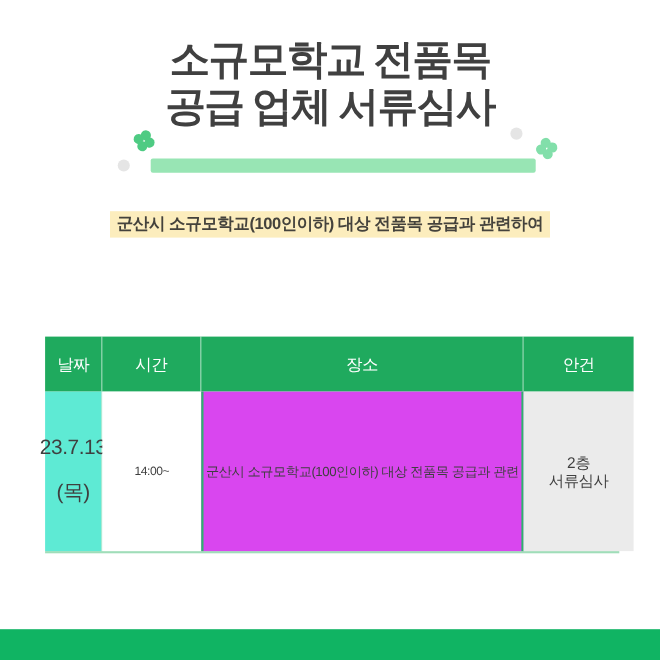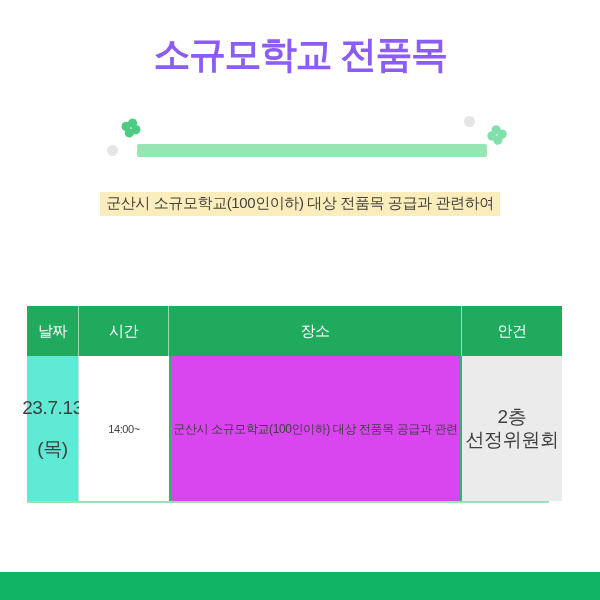--- a/index.html
+++ b/index.html
@@ -14,21 +14,22 @@
   .title-block {
     position: absolute;
     top: 34px; left: 0; width: 600px;
     text-align: center;
   }
   .title-line {
     font-size: 37px;
     font-weight: 800;
     line-height: 1.16;
     letter-spacing: -1.5px;
-    color: #8b5cf6;
+    color: #404040;
+    font-family: Liberation Serif, serif;
   }
   .deco-underline {
     position: absolute;
     left: 137px; top: 144px;
     width: 350px; height: 13px;
     background: #98e5b4;
     border-radius: 2px;
   }
   .deco-dot {
     position: absolute;
@@ -47,29 +48,29 @@
     position: absolute;
     top: 192px; left: 0; width: 600px;
     text-align: center;
   }
   .intro-line { margin-bottom: 2px; }
   .intro-line span {
     display: inline-block;
     background: #fcedbd;
     color: #44423c;
     font-size: 15px;
-    font-weight: 400;
+    font-weight: 700;
     letter-spacing: -0.4px;
     padding: 2px 6px 3px 6px;
     white-space: nowrap;
   }
 
   .schedule-table {
     position: absolute;
-    left: 27px; top: 306px;
+    left: 41px; top: 306px;
     width: 522px;
     border-bottom: 2px solid #a0ddb9;
   }
   .t-row { display: grid; grid-template-columns: 52px 90px 293px 100px; }
   .t-header .t-cell {
     background: #1faa5e;
     color: #ffffff;
     font-size: 15px;
     font-weight: 500;
     height: 50px;
@@ -96,36 +97,37 @@
     background: #d946ef;
     font-size: 12px;
     line-height: 1.5;
     border-left: 2px solid #2db46d;
     border-right: 2px solid #2db46d;
     letter-spacing: -0.6px;
     white-space: nowrap;
   }
   .cell-place {
     background: #ebebeb;
-    font-size: 19px;
+    font-size: 14px;
     line-height: 1.2;
   }
 
   .bottom-bar {
     position: absolute;
     left: 0; top: 572px;
     width: 600px; height: 28px;
     background: #10b463;
   }
 </style>
 </head>
 <body>
 
 <div class="title-block">
   <div class="title-line">소규모학교 전품목</div>
+  <div class="title-line">공급 업체 서류심사</div>
 </div>
 
 <div class="deco-dot dot-left"></div>
 <div class="deco-clover clover-left">
   <svg viewBox="0 0 20 20" aria-hidden="true">
     <circle cx="10" cy="4.8" r="4.6"></circle>
       <circle cx="10" cy="15.2" r="4.6"></circle>
     <circle cx="4.8" cy="10" r="4.6"></circle>
       <circle cx="15.2" cy="10" r="4.6"></circle>
   </svg>
@@ -160,18 +162,18 @@
       <div>(목)</div>
     </div>
     <div class="t-cell cell-time">
       <div>14:00~</div>
     </div>
     <div class="t-cell cell-agenda">
       <div>군산시 소규모학교(100인이하) 대상 전품목 공급과 관련</div>
     </div>
     <div class="t-cell cell-place">
       <div>2층</div>
-      <div>선정위원회</div>
+      <div>서류심사</div>
     </div>
   </div>
 </div>
 
 <div class="bottom-bar"></div>
 
 </body></html>

